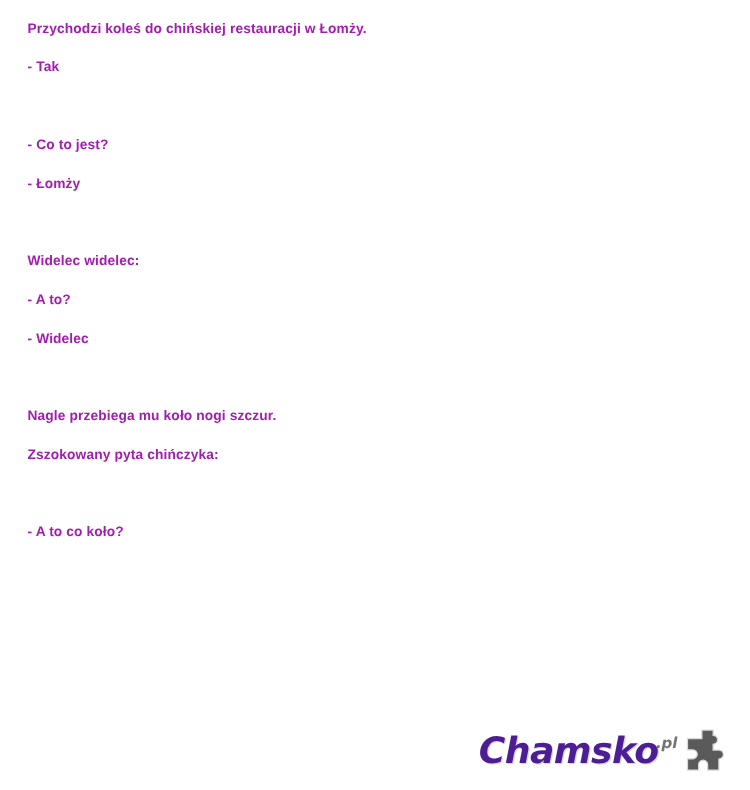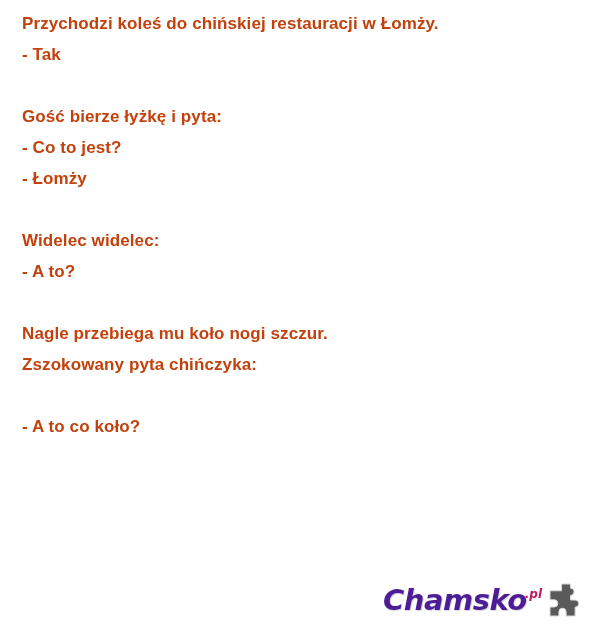--- a/index.html
+++ b/index.html
@@ -20,23 +20,23 @@
     box-sizing: border-box;
     background: #ffffff;
   }
   .joke-body {
     position: absolute;
     left: 22px;
     top: 8px;
     width: 556px;
   }
   .line {
-    font-size: 17px;
+    font-size: 11px;
     font-weight: bold;
-    color: #c2410c;
+    color: #a21caf;
     line-height: 31px;
     white-space: pre;
     letter-spacing: 0.1px;
   }
   .line.blank {
     height: 31px;
   }
   .watermark {
     position: absolute;
     right: 14px;
@@ -56,21 +56,21 @@
     font-style: italic;
     color: #4c1d95;
     letter-spacing: -0.5px;
     text-shadow: 1px 1px 0 #d9d9d9;
   }
   .wm-tld {
     font-family: "DejaVu Sans", sans-serif;
     font-size: 12px;
     font-weight: bold;
     font-style: italic;
-    color: #be185d;
+    color: #737373;
     position: relative;
     top: -12px;
     left: -2px;
   }
   .wm-logo {
     position: relative;
     width: 40px;
     height: 40px;
     margin-left: 2px;
   }
@@ -80,26 +80,26 @@
 </style>
 </head>
 <body>
 
 <div class="page">
 
   <div class="joke-body">
     <div class="line">Przychodzi koleś do chińskiej restauracji w Łomży.</div>
     <div class="line">- Tak</div>
     <div class="line blank"></div>
-    <div class="line">Gość bierze łyżkę i pyta:</div>
     <div class="line">- Co to jest?</div>
     <div class="line">- Łomży</div>
     <div class="line blank"></div>
     <div class="line">Widelec widelec:</div>
     <div class="line">- A to?</div>
+    <div class="line">- Widelec</div>
     <div class="line blank"></div>
     <div class="line">Nagle przebiega mu koło nogi szczur.</div>
     <div class="line">Zszokowany pyta chińczyka:</div>
     <div class="line blank"></div>
     <div class="line">- A to co koło?</div>
   </div>
 
   <div class="watermark">
     <span class="wm-text-wrap">
       <span class="wm-text">Chamsko</span><span class="wm-tld">.pl</span>

